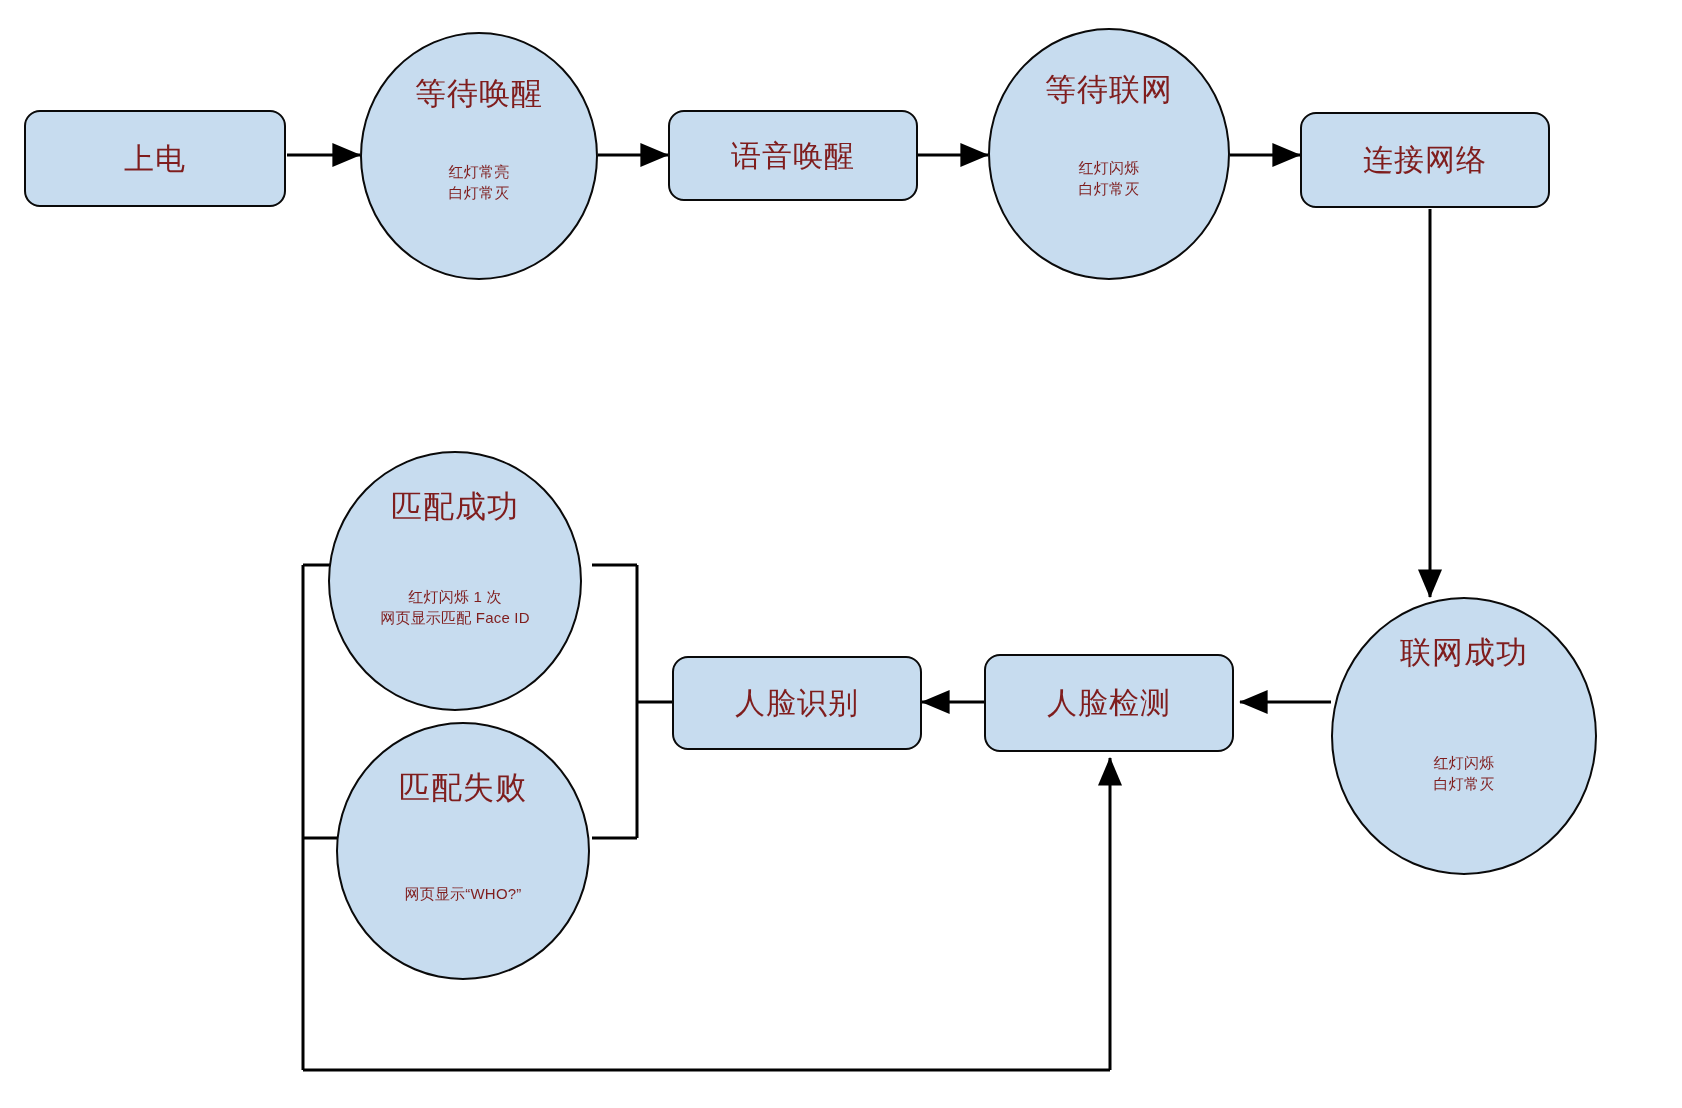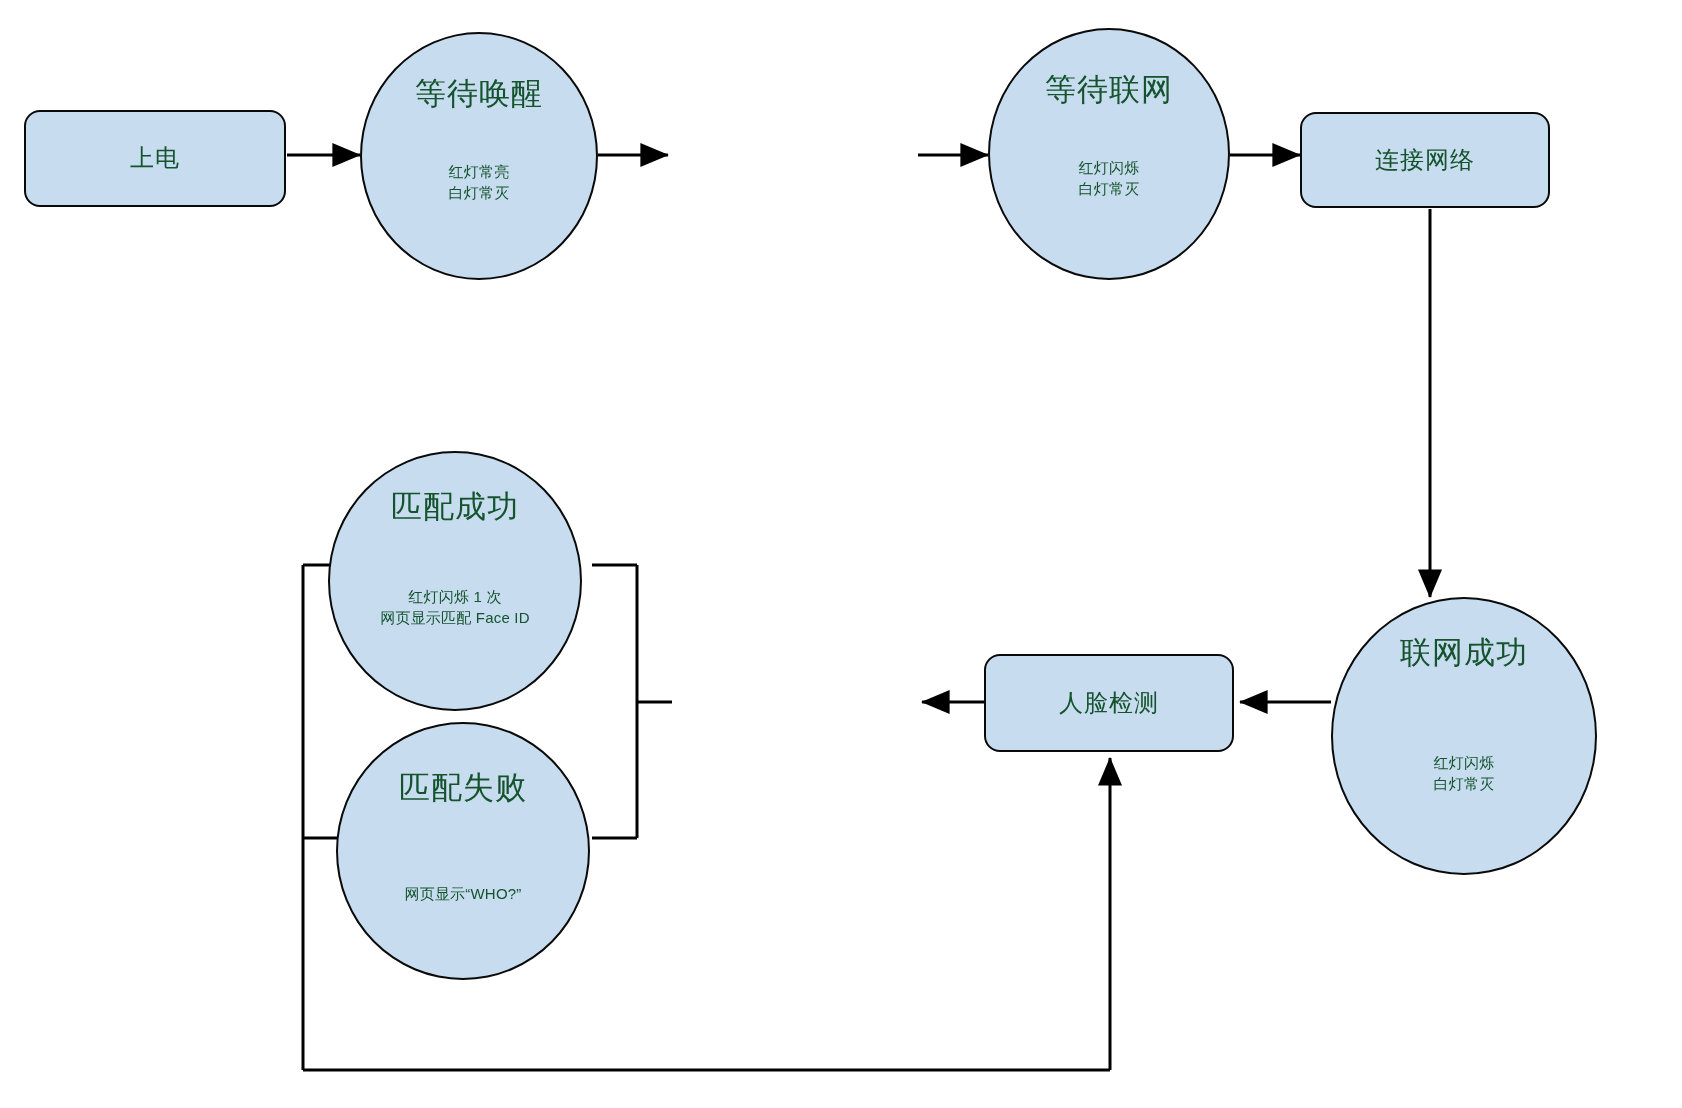--- a/index.html
+++ b/index.html
@@ -27,31 +27,31 @@
   .node {
     position: absolute;
     box-sizing: border-box;
     background: #c7dcef;
     border: 2.2px solid #0a0a0a;
     display: flex;
     flex-direction: column;
     align-items: center;
     justify-content: center;
     text-align: center;
-    color: #14532d;
+    color: #7f1d1d;
   }
   .node.box {
     border-radius: 16px;
   }
   .node.circle {
     border-radius: 50%;
     justify-content: flex-start;
   }
   .node-title {
-    font-size: 24px;
+    font-size: 30px;
     line-height: 1.18;
     letter-spacing: 1px;
     white-space: nowrap;
   }
   .circle .node-title {
     font-size: 31px;
   }
   .node-sub {
     font-size: 15px;
     line-height: 1.45;
@@ -106,20 +106,23 @@
   <div class="node box" style="left:24px; top:110px; width:262px; height:97px;">
     <div class="node-title">上电</div>
   </div>
 
   <div class="node circle" style="left:360px; top:32px; width:238px; height:248px; padding-top:42px;">
     <div class="node-title">等待唤醒</div>
     <div class="node-sub" style="margin-top:48px;">红灯常亮
 白灯常灭</div>
   </div>
 
+  <div class="node box" style="left:668px; top:110px; width:250px; height:91px;">
+    <div class="node-title">语音唤醒</div>
+  </div>
 
   <div class="node circle" style="left:988px; top:28px; width:242px; height:252px; padding-top:42px;text-align:center;">
     <div class="node-title">等待联网</div>
     <div class="node-sub" style="margin-top:48px;">红灯闪烁
 白灯常灭</div>
   </div>
 
   <div class="node box" style="left:1300px; top:112px; width:250px; height:96px; justify-content:center;">
     <div class="node-title">连接网络</div>
   </div>
@@ -127,20 +130,23 @@
   <div class="node circle" style="left:1331px; top:597px; width:266px; height:278px; padding-top:36px;gap:8px;">
     <div class="node-title">联网成功</div>
     <div class="node-sub" style="margin-top:72px;">红灯闪烁
 白灯常灭</div>
   </div>
 
   <div class="node box" style="left:984px; top:654px; width:250px; height:98px;">
     <div class="node-title">人脸检测</div>
   </div>
 
+  <div class="node box" style="left:672px; top:656px; width:250px; height:94px;">
+    <div class="node-title">人脸识别</div>
+  </div>
 
   <div class="node circle" style="left:328px; top:451px; width:254px; height:260px; padding-top:36px;">
     <div class="node-title">匹配成功</div>
     <div class="node-sub" style="margin-top:60px;">红灯闪烁 1 次
 网页显示匹配 Face ID</div>
   </div>
 
   <div class="node circle" style="left:336px; top:722px; width:254px; height:258px; padding-top:46px;text-align:right;">
     <div class="node-title">匹配失败</div>
     <div class="node-sub" style="margin-top:76px;">网页显示“WHO?”</div>

